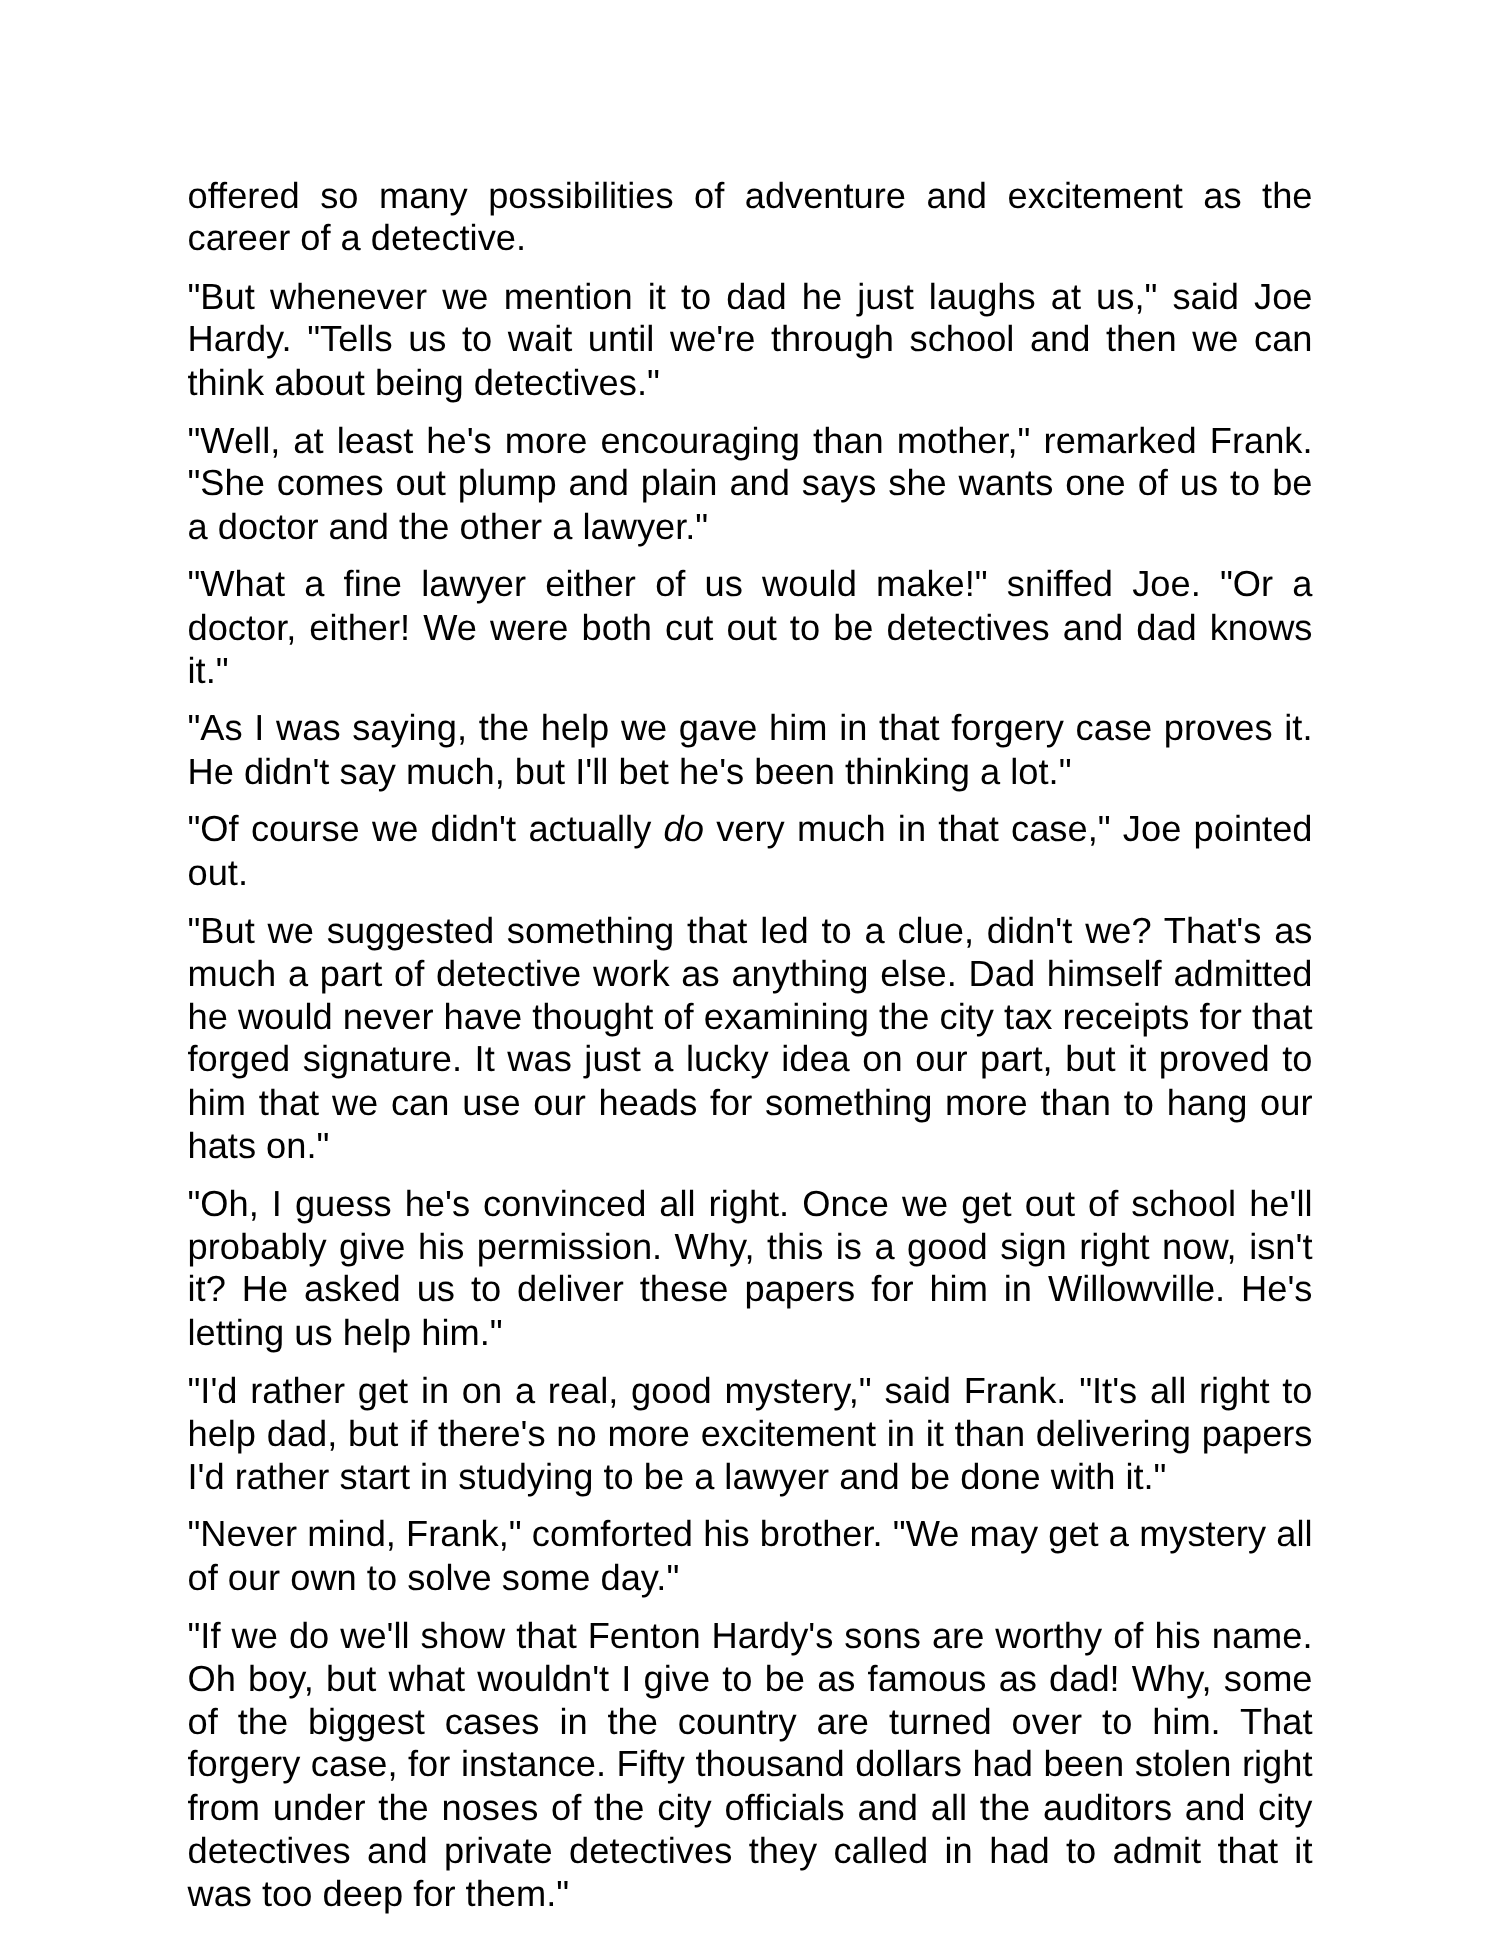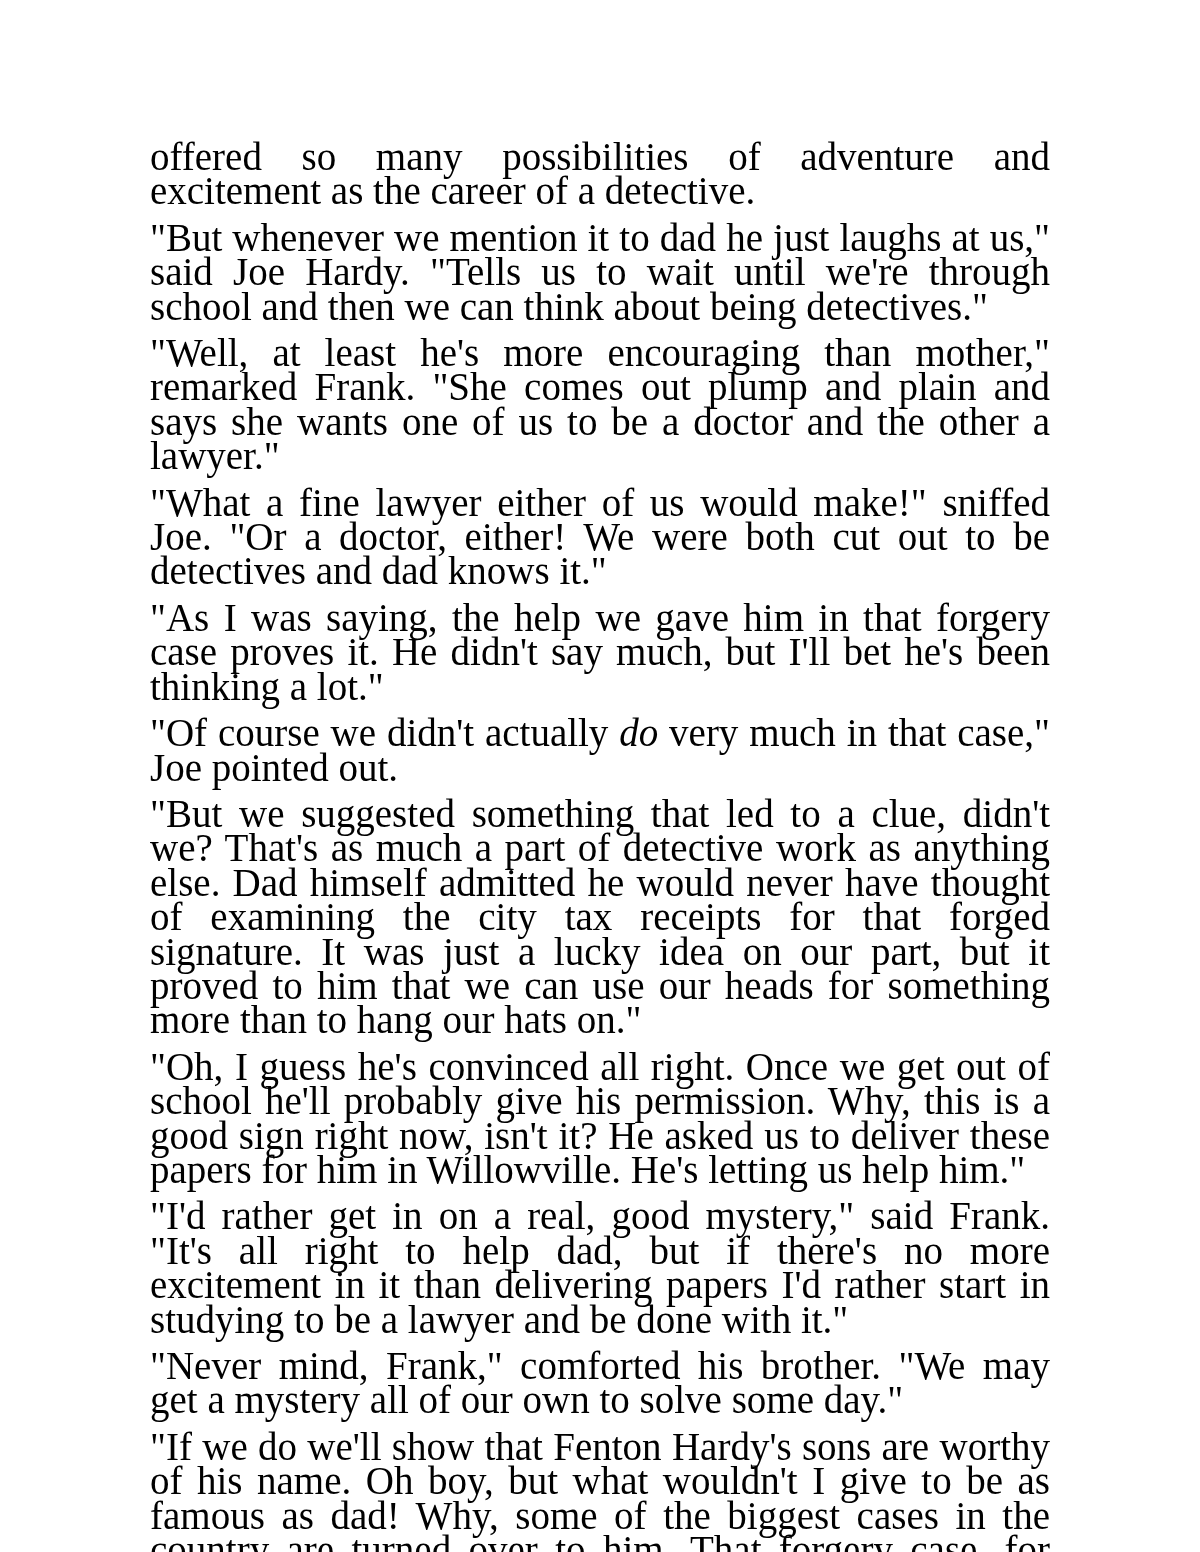--- a/index.html
+++ b/index.html
@@ -14,22 +14,22 @@
   }
   .book-page {
     box-sizing: border-box;
     width: 1200px;
     height: 1552px;
     padding: 140px 150px 0 150px;
     background: #ffffff;
   }
   .book-page p {
     margin: 0 0 12px 0;
-    font-family: Liberation Serif, serif;
-    font-size: 39px;
+    font-family: Liberation Sans, sans-serif;
+    font-size: 29px;
     line-height: 34.4px;
     color: #000000;
     text-align: justify;
     text-justify: inter-word;
   }
   .book-page p em {
     font-style: italic;
   }
 </style>
 </head>

